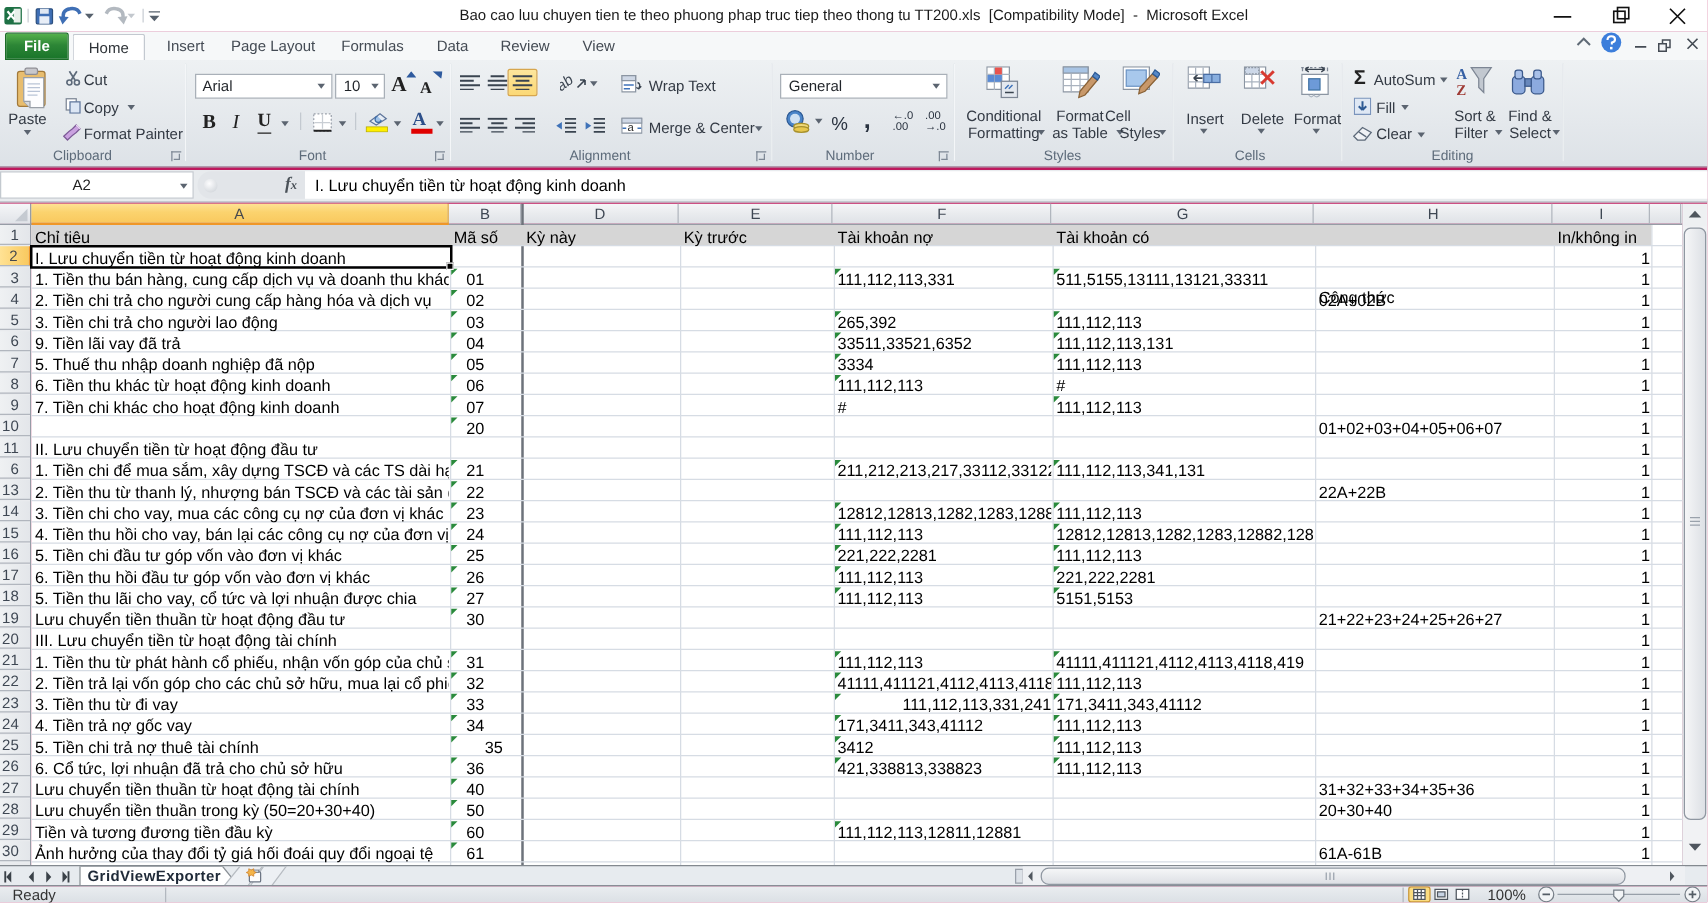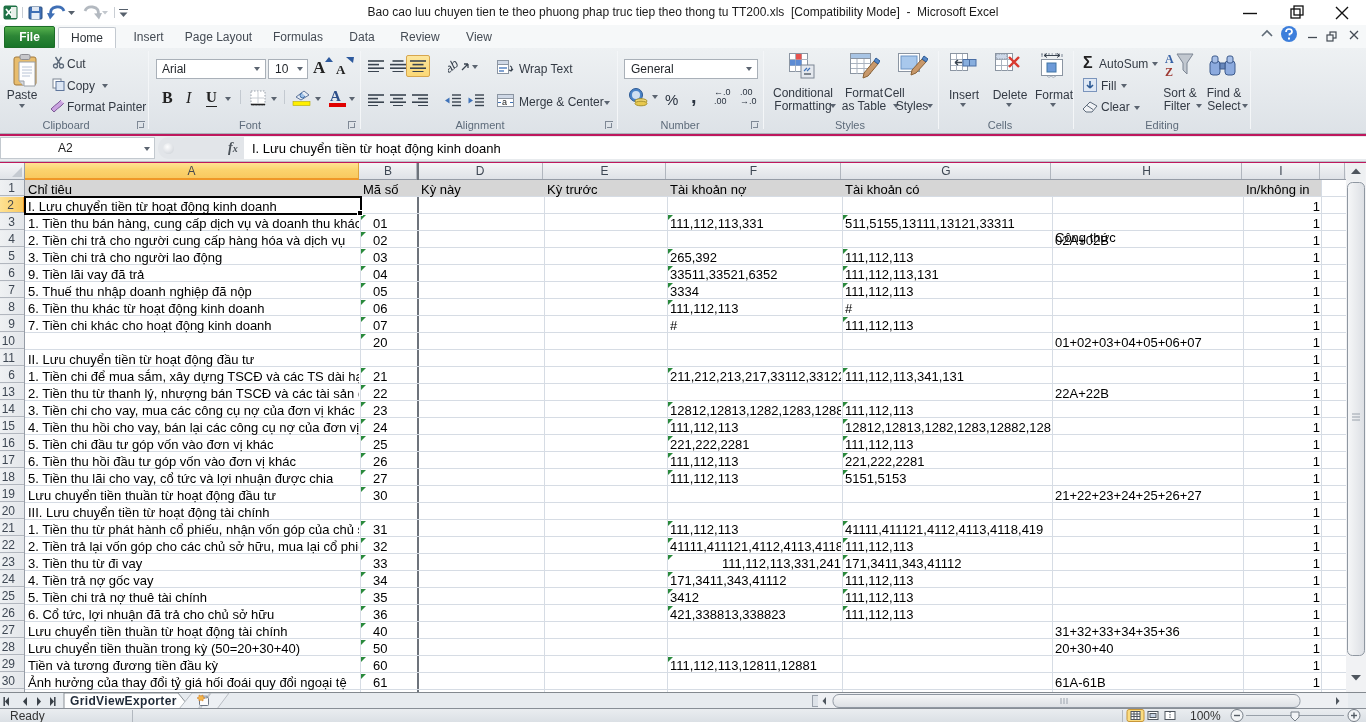--- a/index.html
+++ b/index.html
@@ -663,21 +663,21 @@
 <div class="tri" style="left:843px;top:555px"></div>
 <div class="ct" style="left:28px;top:573px;width:331px;">4. Tiền trả nợ gốc vay</div>
 <div class="ct" style="left:373px;top:573px;width:44px;">34</div>
 <div class="ct" style="left:670px;top:573px;width:171px;">171,3411,343,41112</div>
 <div class="ct" style="left:845px;top:573px;width:206px;">111,112,113</div>
 <div class="ct" style="left:1246px;top:573px;width:74px;text-align:right;">1</div>
 <div class="tri" style="left:361px;top:572px"></div>
 <div class="tri" style="left:668px;top:572px"></div>
 <div class="tri" style="left:843px;top:572px"></div>
 <div class="ct" style="left:28px;top:590px;width:331px;">5. Tiền chi trả nợ thuê tài chính</div>
-<div class="ct" style="left:373px;top:590px;width:44px;">35</div>
+<div class="ct" style="left:373px;top:590px;width:44px;text-align:center;">35</div>
 <div class="ct" style="left:670px;top:590px;width:171px;">3412</div>
 <div class="ct" style="left:845px;top:590px;width:206px;">111,112,113</div>
 <div class="ct" style="left:1246px;top:590px;width:74px;text-align:right;">1</div>
 <div class="tri" style="left:361px;top:589px"></div>
 <div class="tri" style="left:668px;top:589px"></div>
 <div class="tri" style="left:843px;top:589px"></div>
 <div class="ct" style="left:28px;top:607px;width:331px;">6. Cổ tức, lợi nhuận đã trả cho chủ sở hữu</div>
 <div class="ct" style="left:373px;top:607px;width:44px;">36</div>
 <div class="ct" style="left:670px;top:607px;width:171px;">421,338813,338823</div>
 <div class="ct" style="left:845px;top:607px;width:206px;">111,112,113</div>

